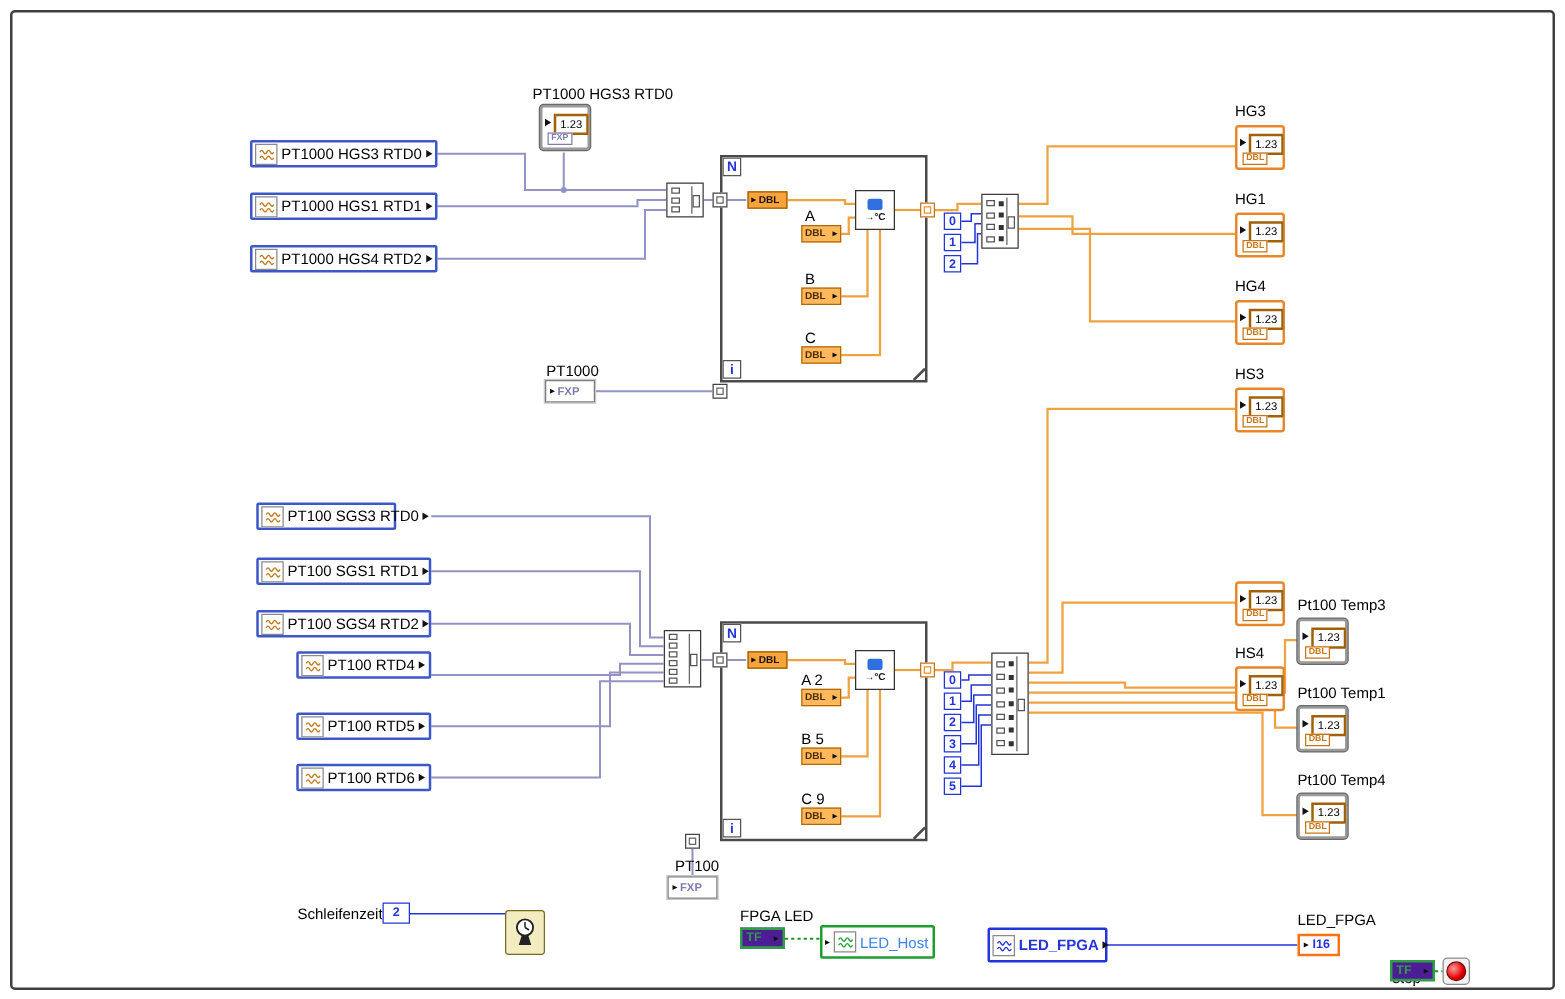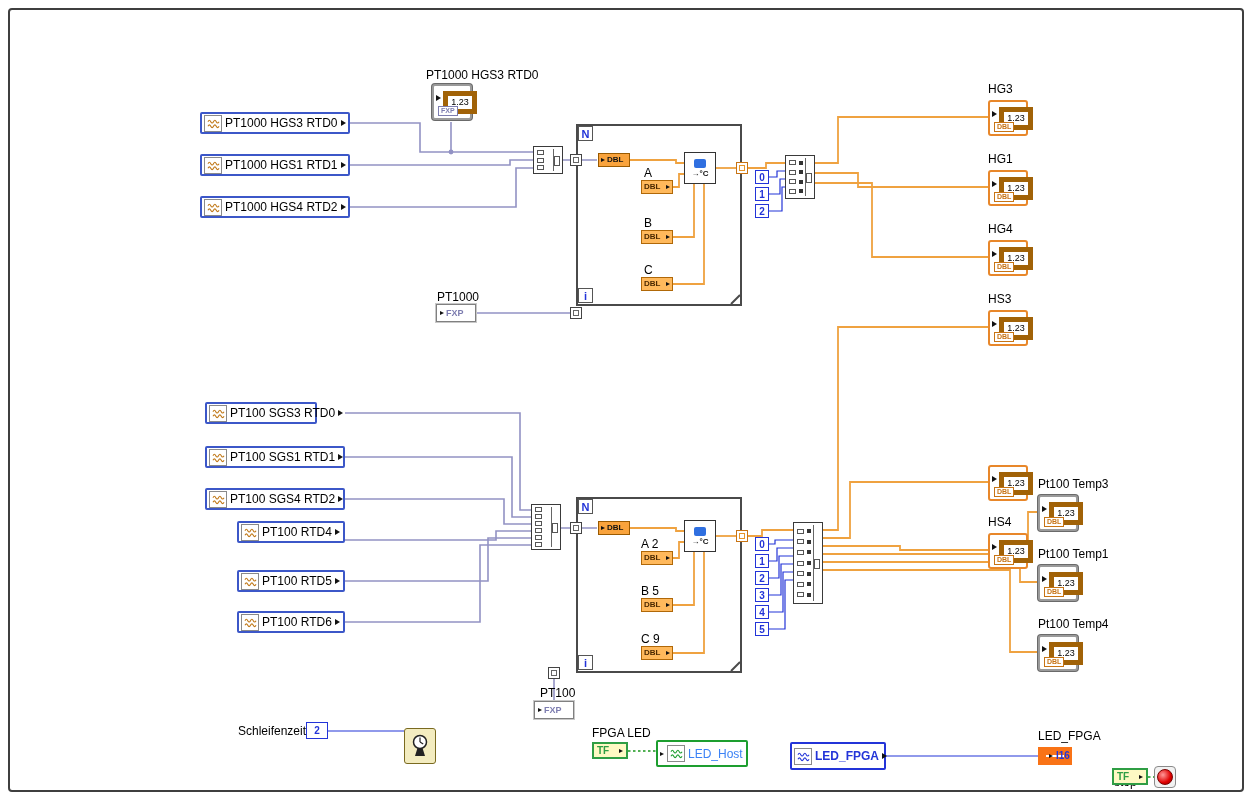--- a/index.html
+++ b/index.html
@@ -36,35 +36,35 @@
 
   .arr-r,.arr-l{width:0;height:0;border-left:5px solid #111;border-top:3px solid transparent;
                 border-bottom:3px solid transparent;display:inline-block;flex:none;}
   .arr-l.sm,.arr-r.sm{border-left-width:4px;border-top-width:2.5px;border-bottom-width:2.5px;}
 
   
   .ind{position:absolute;width:40px;height:36px;background:#fff;border:2px solid #e8872a;border-radius:3px;
        box-sizing:border-box;}
   .ind.gray{border-color:#9a9a9a;box-shadow:0 0 0 1px #6a6a6a;}
   .ind .arr-l{position:absolute;left:2px;top:9px;}
-  .ind-val{position:absolute;left:9px;top:5px;width:24px;height:13px;border:5px solid #a16207;background:#fff;
+  .ind-val{position:absolute;left:9px;top:5px;width:24px;height:13px;border:2px solid #a16207;background:#fff;
            font-size:9px;line-height:13px;text-align:center;}
   .ind-type{position:absolute;left:4px;bottom:2px;font-size:7px;font-weight:bold;line-height:8px;
             border:1px solid currentColor;background:#fff;padding:0 2px;}
   .t-dbl{color:#c87414;}
   .t-fxp{color:#7d7db0;}
 
   
   .fxpc{position:absolute;width:40px;height:18px;background:#fff;border:1px solid #808080;
         box-shadow:0 0 0 1px #c8c8c8;display:flex;align-items:center;gap:2px;padding:0 3px;box-sizing:border-box;}
   .fxp-t{font-size:9px;font-weight:bold;color:#7d7db0;}
-  .tf{position:absolute;width:36px;height:17px;background:#fef9c3;border:2px solid #2f9e44;box-sizing:border-box;
+  .tf{position:absolute;width:36px;height:17px;background:#4c1d95;border:2px solid #2f9e44;box-sizing:border-box;
       display:flex;align-items:center;justify-content:space-between;padding:0 3px;}
   .tf-t{font-size:10px;font-weight:bold;color:#2f9e44;line-height:1;}
-  .i16{position:absolute;width:34px;height:18px;background:#fff;border:8px solid #f97316;box-sizing:border-box;
+  .i16{position:absolute;width:34px;height:18px;background:#fff;border:2px solid #f97316;box-sizing:border-box;
        display:flex;align-items:center;gap:3px;padding:0 3px;text-align:right;}
   .i16-t{font-size:10px;font-weight:bold;color:#2334d8;line-height:1;}
 
   
   .bluec{position:absolute;width:14px;height:14px;background:#fff;border:1px solid #2334d8;color:#2334d8;
          font-size:10px;font-weight:bold;display:flex;align-items:center;justify-content:center;box-sizing:border-box;}
   .bluec.wide{width:22px;height:17px;}
   .dblc{position:absolute;width:32px;height:14px;background:#ffb95c;border:1px solid #b06808;box-sizing:border-box;
         display:flex;align-items:center;justify-content:space-between;padding:0 2px;}
   .dblc-t{font-size:8px;font-weight:bold;color:#4a2800;line-height:1;}

